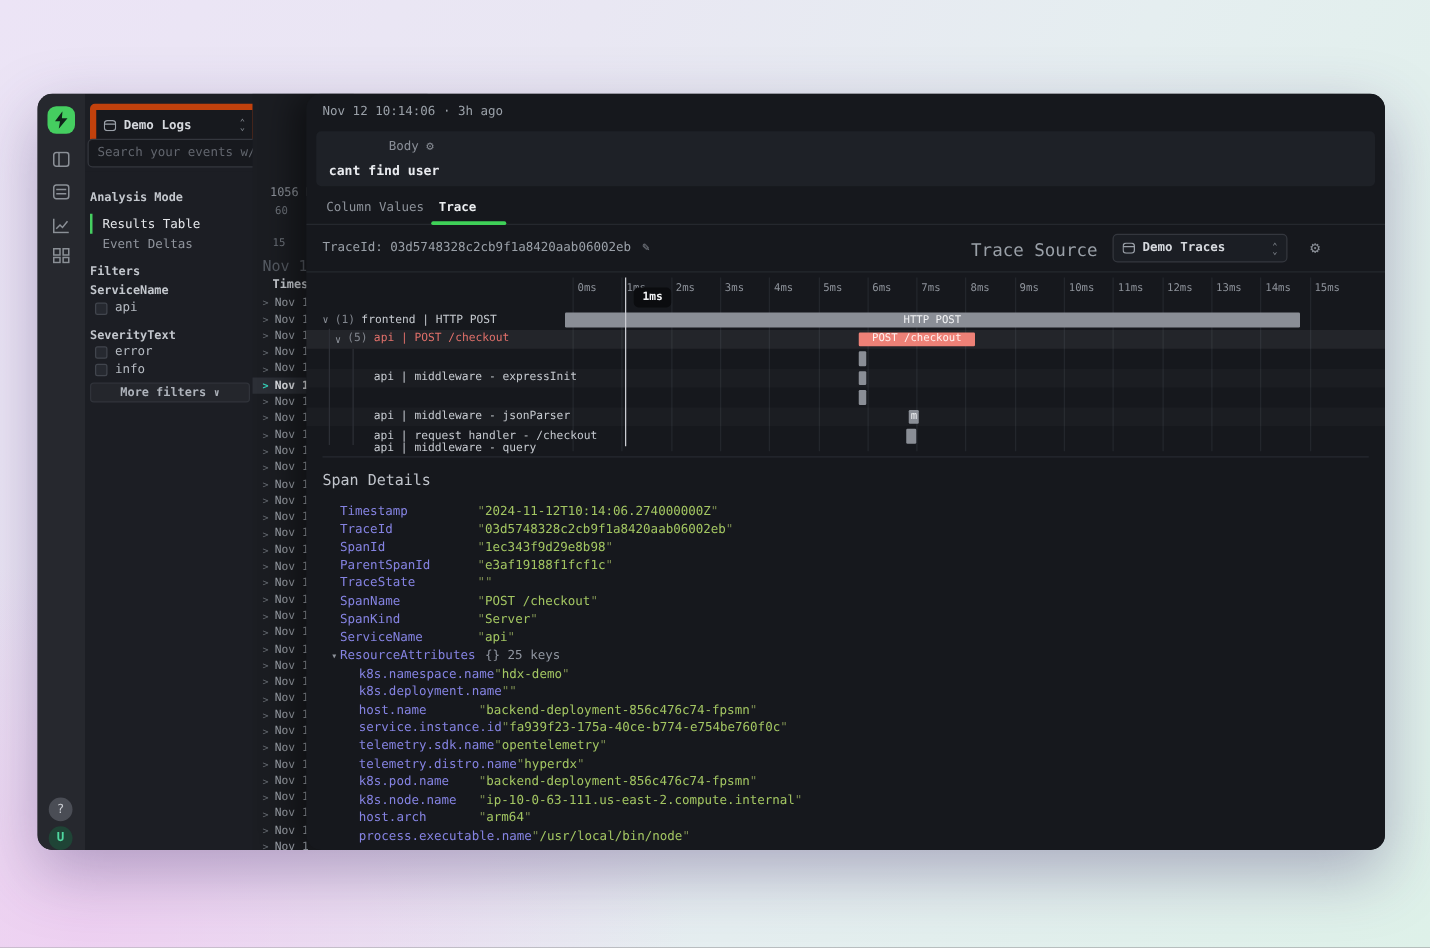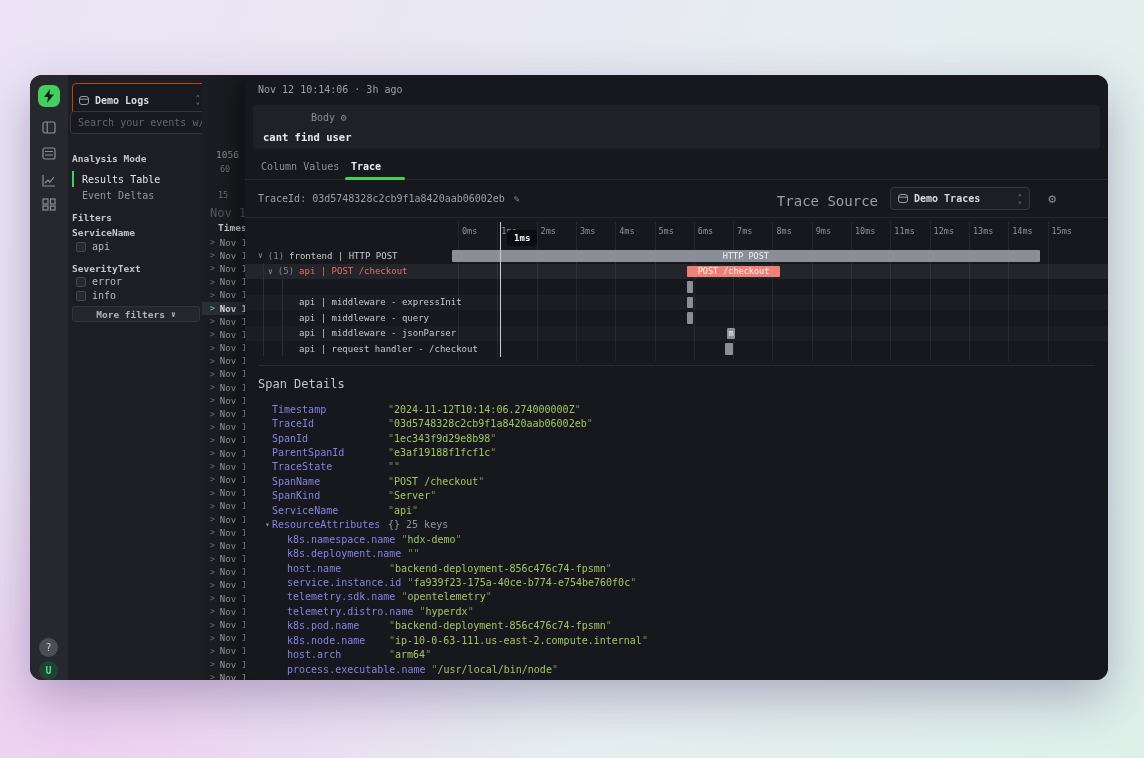--- a/index.html
+++ b/index.html
@@ -22,21 +22,21 @@
           border-radius:7px; display:flex; align-items:center; justify-content:center; }
   .nav-ic { position:absolute; left:12px; width:14px; height:13px; color:#8b9097; }
   .nav-ic svg { width:14px; height:13px; display:block; }
   .circle-btn { position:absolute; left:9px; width:19px; height:19px; border-radius:50%;
           display:flex; align-items:center; justify-content:center; font-size:10px; }
   .help { top:563px; background:#4a4d55; color:#c9ccd2; }
   .avatar { top:586px; background:#1f4436; color:#4fd8a0; font-weight:bold; }
   
   .topbar { position:absolute; left:38px; top:0; width:215px; height:62px; background:#1c1e24; }
   .src-select { position:absolute; left:4px; top:8px; width:135px; height:34px; background:#17191e;
-          border:1px solid #c2410c; border-radius:4px; display:flex; align-items:center; gap:6px;
+          border:5px solid #c2410c; border-radius:4px; display:flex; align-items:center; gap:6px;
           padding:0 6px; color:#d6d9de; font-size:10px; font-weight:bold; }
   .updown { margin-left:auto; color:#7d828a; font-size:7px; line-height:4px; text-align:center; }
   .gear { color:#868b93; font-size:13px; line-height:1; }
   .topbar .gear { position:absolute; left:146px; top:13px; }
   .se-btn { position:absolute; left:164px; top:8px; width:46px; height:23px; background:#22252b;
           border:1px solid #3a3e46; border-radius:4px; color:#b9bec6; font-size:10px; font-weight:bold;
           display:flex; align-items:center; padding-left:8px; }
   .search-box { position:absolute; left:2px; top:36px; width:213px; height:23px; background:#17191e;
           border:1px solid #34373e; border-radius:4px; display:flex; align-items:center; padding:0 7px; }
   .search-box input { background:transparent; border:none; outline:none; width:100%;
@@ -108,21 +108,21 @@
   .wf-divider { position:absolute; left:13px; right:13px; top:290px; height:1px; background:#262930; }
   
   .sd-title { position:absolute; left:13px; top:302px; font-size:12px; color:#c0c4cb; }
   .kv { position:absolute; left:0; top:327px; right:0; }
   .kv-row { display:flex; align-items:center; height:14.45px; font-size:10px; position:relative; }
   .kv-row.l0 { padding-left:27px; }
   .kv-row.l1 { padding-left:42px; }
   .kv-key { color:#8583e2; flex:none; }
   .kv-row.l0 .kv-key { min-width:110px; }
   .kv-row.l1 .kv-key { min-width:96px; }
-  .kv-val { color:#a3c662; margin-left:6px; white-space:nowrap; }
+  .kv-val { color:#a3c662; white-space:nowrap; }
   .kv-val::before, .kv-val::after { content:'"'; color:#79894f; }
   .kv-meta { color:#9096a0; margin-left:6px; }
   .kv-exp { position:absolute; left:20px; top:2px; color:#8d929a; font-size:8px; }
   .db-ic { flex:none; }
 </style>
 </head>
 <body>
 
 <div class="app">
 
@@ -445,21 +445,21 @@
           <div class="sp-row">
             <div class="sp-bar gray" style="left: 441.726px; width: 6.288px;"></div>
           </div>
           <div class="sp-row alt">
             <div class="sp-name" style="padding-left: 54px;">
               <span>api | middleware - expressInit</span>
             </div>
             <div class="sp-bar gray" style="left: 441.726px; width: 6.288px;"></div>
           </div>
           <div class="sp-row">
-            <div class="sp-name" style="padding-left: 54px;">
+            <div class="sp-name" style="padding-left: 54px; margin-top: 41px;">
               <span>api | middleware - query</span>
             </div>
             <div class="sp-bar gray" style="left: 441.726px; width: 6.288px;"></div>
           </div>
           <div class="sp-row alt">
             <div class="sp-name" style="padding-left: 54px;">
               <span>api | middleware - jsonParser</span>
             </div>
             <div class="sp-bar gray" style="left: 481.812px; width: 8.646px;">
               <span>m</span>

